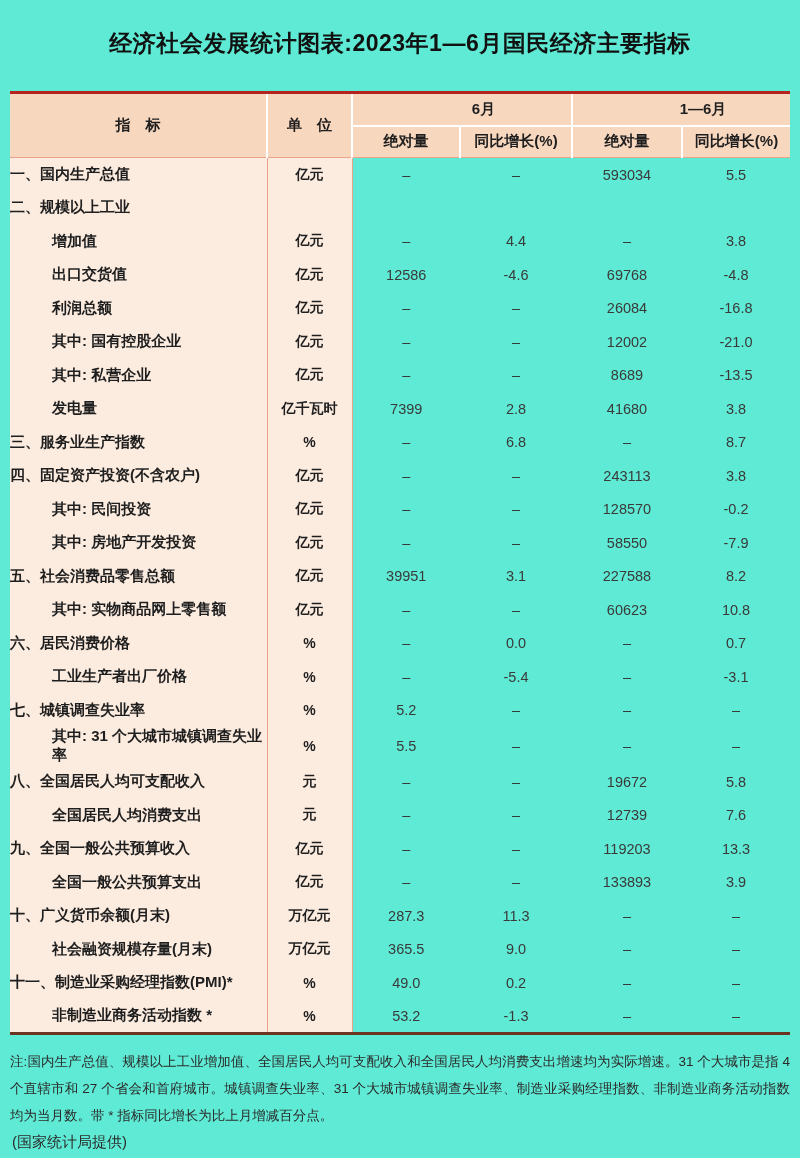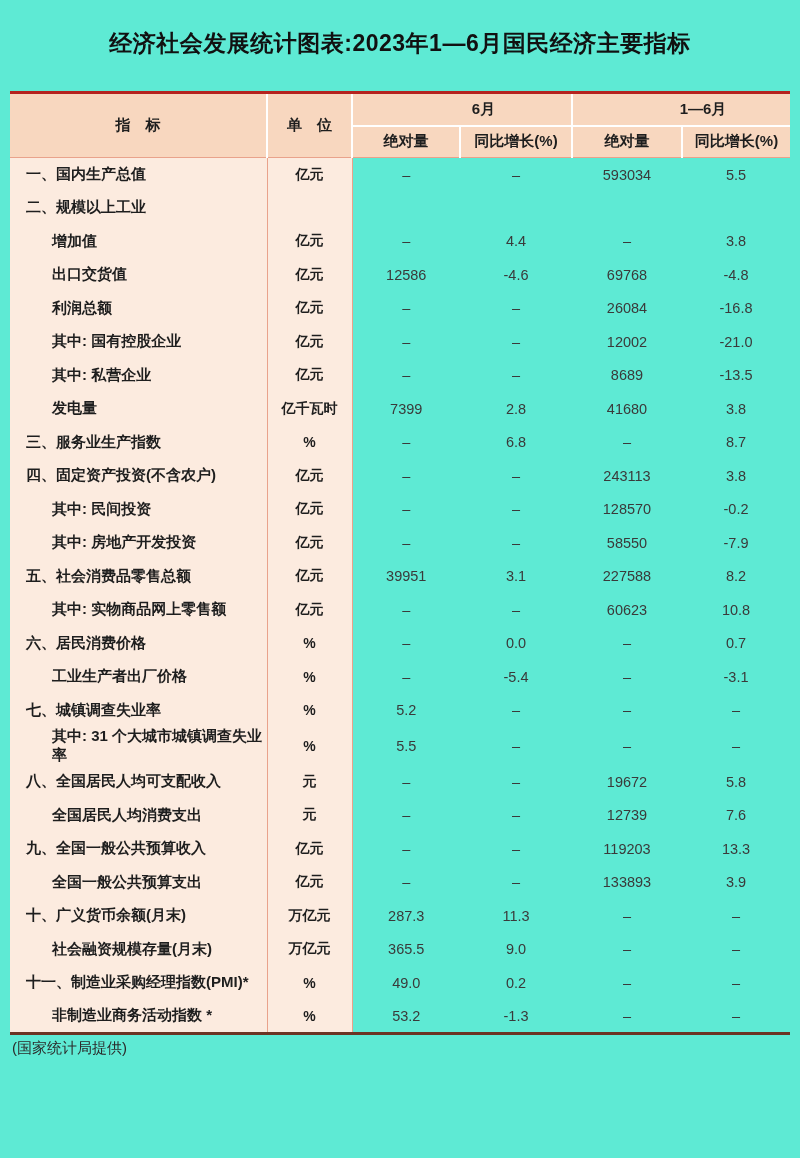--- a/index.html
+++ b/index.html
@@ -27,21 +27,21 @@
   thead th.first { border-left:none; }
   thead tr.grp { height:33px; }
   thead tr.sub { height:32px;margin-left:43px; }
   thead th.group { border-bottom:2px solid #ffffff;padding-left:43px; }
   tbody td {
     height:33.5px; font-size:14.5px; color:#3a3a3a;
     text-align:center; vertical-align:middle; padding:0;
   }
   tbody td.ind {
     text-align:left; background:#fcebdf; border-right:1px solid #e9a28b;
-    font-weight:bold; color:#1e1e1e; font-size:15px; padding-left:16px;
+    font-weight:bold; color:#1e1e1e; font-size:15px; padding-left:0;
   }
   tbody td.ind.indent { padding-left:42px; }
   tbody td.unit {
     background:#fcebdf; border-right:1px solid #e9a28b;
     font-weight:bold; color:#1e1e1e; font-size:14px;
   }
   .note {
     margin:13px 10px 0; font-size:13.5px; line-height:27px;
     color:#2b2b2b; text-align:justify;
   }
@@ -283,14 +283,15 @@
           <td class="ind indent">非制造业商务活动指数 *</td>
           <td class="unit">%</td>
           <td class="num">53.2</td>
           <td class="num">-1.3</td>
           <td class="num">–</td>
           <td class="num">–</td>
         </tr>
       </tbody>
   </table>
 
+  <p class="note">注:国内生产总值、规模以上工业增加值、全国居民人均可支配收入和全国居民人均消费支出增速均为实际增速。31 个大城市是指 4 个直辖市和 27 个省会和首府城市。城镇调查失业率、31 个大城市城镇调查失业率、制造业采购经理指数、非制造业商务活动指数均为当月数。带 * 指标同比增长为比上月增减百分点。</p>
   <p class="source">(国家统计局提供)</p>
 </div>
 
 </body></html>

